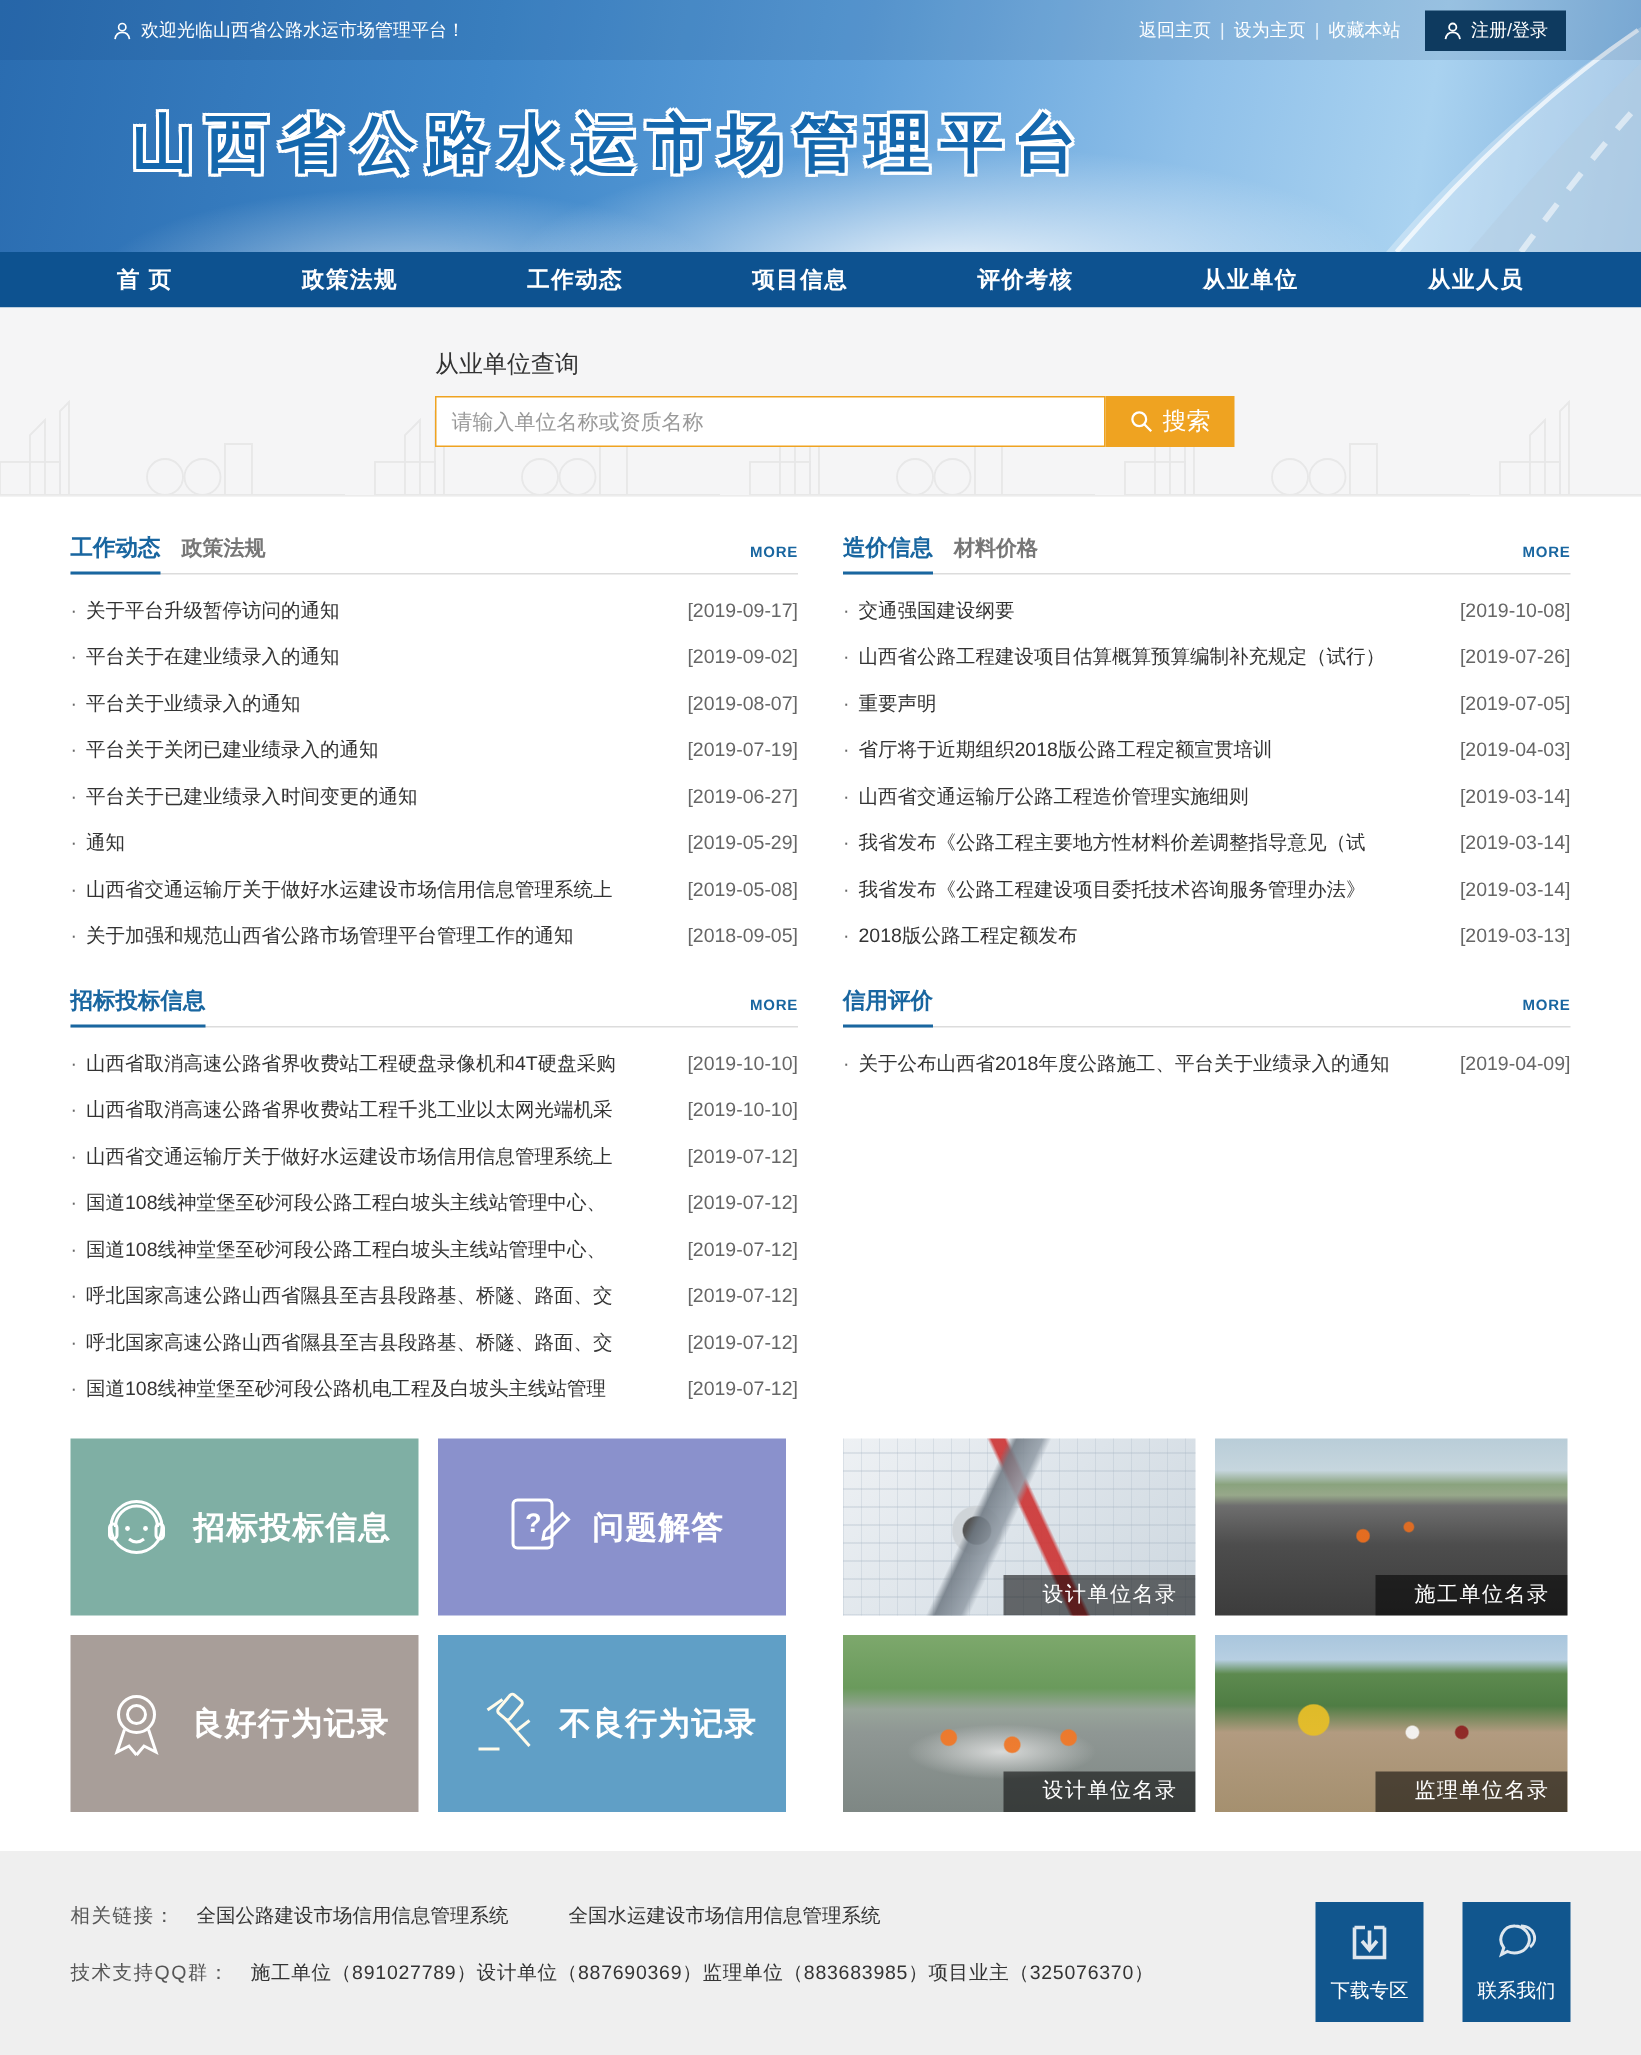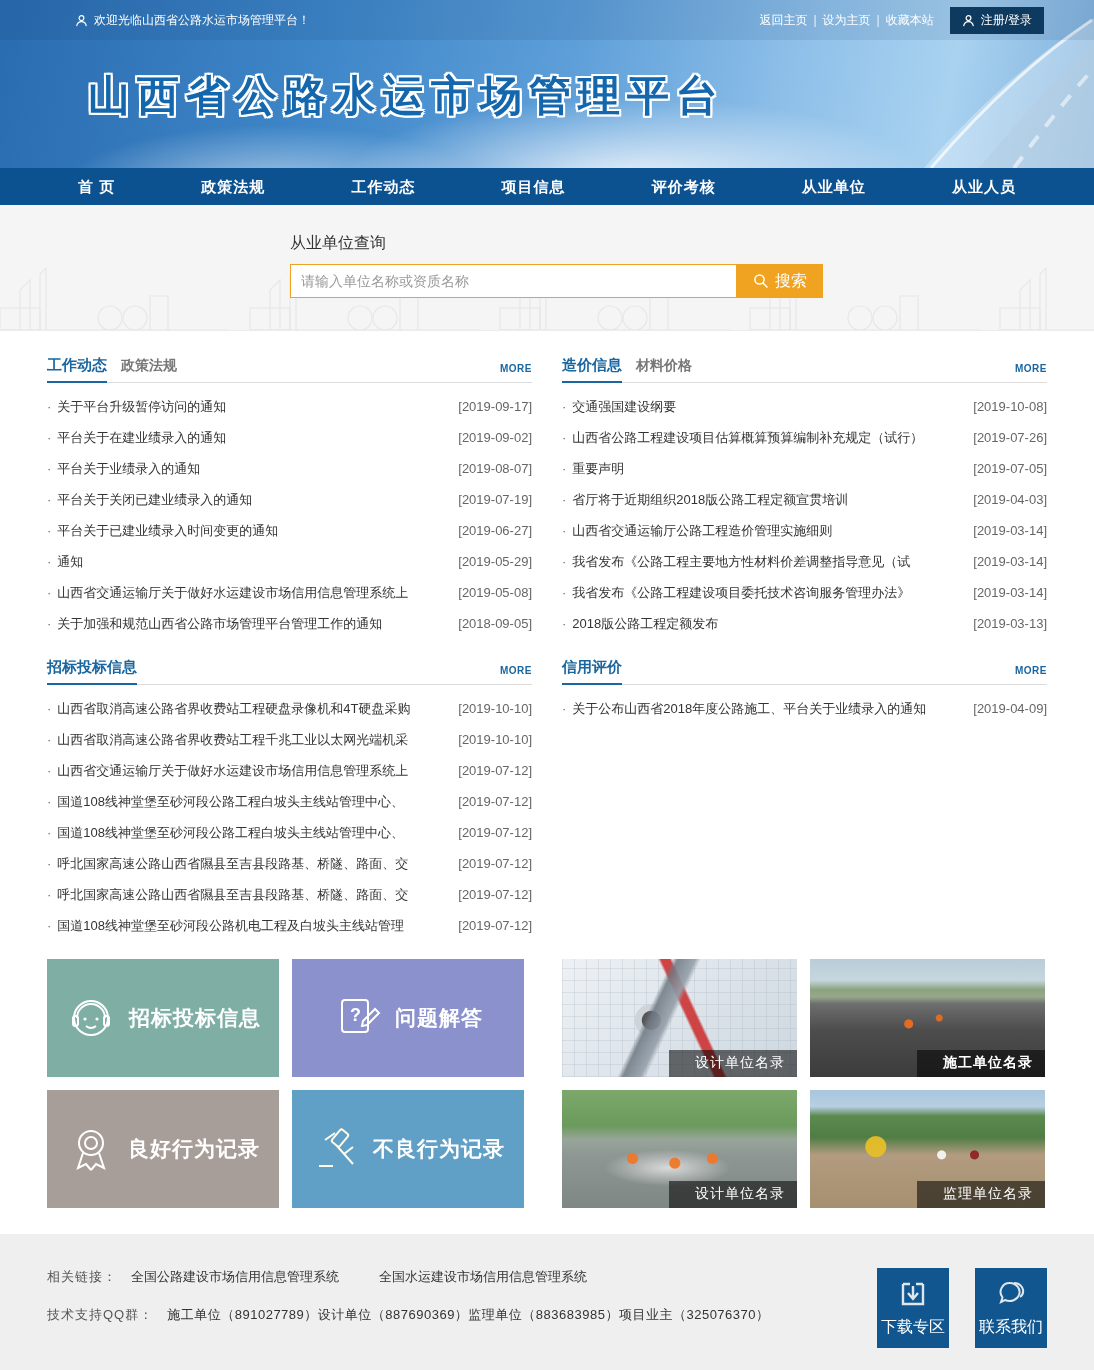--- a/index.html
+++ b/index.html
@@ -127,21 +127,20 @@
       radial-gradient(circle at 38% 52%, #555 0 9px, #cfd4d8 10px 16px, rgba(0,0,0,0) 17px),
       repeating-linear-gradient(0deg, rgba(160,175,190,.25) 0 1px, rgba(0,0,0,0) 1px 12px),
       repeating-linear-gradient(90deg, rgba(160,175,190,.25) 0 1px, rgba(0,0,0,0) 1px 12px),
       linear-gradient(135deg, #eef1f4 0%, #dde4ea 50%, #cdd7df 100%);
   }
   .ph-build {
     background:
       radial-gradient(circle at 42% 55%, rgba(235,110,30,.95) 0 4px, rgba(0,0,0,0) 5px),
       radial-gradient(circle at 55% 50%, rgba(235,110,30,.9) 0 3px, rgba(0,0,0,0) 4px),
       linear-gradient(180deg, #b9cdd8 0%, #c6d6de 18%, #8aa37e 26%, #97a88a 32%, #6e6e6e 38%, #4d4d4d 60%, #3c3c3c 100%);
-    font-weight: bold;
   }
   .ph-maint {
     background:
       radial-gradient(circle at 30% 58%, rgba(240,120,40,.95) 0 5px, rgba(0,0,0,0) 6px),
       radial-gradient(circle at 48% 62%, rgba(240,120,40,.95) 0 5px, rgba(0,0,0,0) 6px),
       radial-gradient(circle at 64% 58%, rgba(240,120,40,.95) 0 5px, rgba(0,0,0,0) 6px),
       radial-gradient(ellipse 90px 26px at 45% 66%, rgba(235,235,235,.8), rgba(235,235,235,0) 70%),
       linear-gradient(180deg, #7da86c 0%, #6a9a5c 30%, #98a59a 42%, #8f9794 55%, #7e8784 100%);
   }
   .ph-super {
@@ -159,21 +158,21 @@
     padding-top:34px;
   }
   .f-line { font-size:13px; color:#444; margin-bottom:20px; display:flex; align-items:center; }
   .f-label { color:#555; margin-right:14px; letter-spacing:1px; }
   .f-link { color:#333; margin-right:40px; cursor:pointer; }
   .f-qq { color:#333; letter-spacing:.5px; }
   .f-buttons { display:flex; gap:26px; }
   .f-btn {
     width:72px; height:80px; background:#11568e; color:#fff; cursor:pointer;
     display:flex; flex-direction:column; align-items:center; justify-content:center; gap:8px;
-    font-size:16px;
+    font-size:13px;
   }
 </style>
 </head>
 <body>
 
 <div class="page">
 
   <header class="banner">
     <svg class="banner-road" viewBox="0 0 420 168">
       <path d="M420,168 L250,168 C300,110 360,55 420,18 Z" fill="rgba(255,255,255,0.30)"></path>

